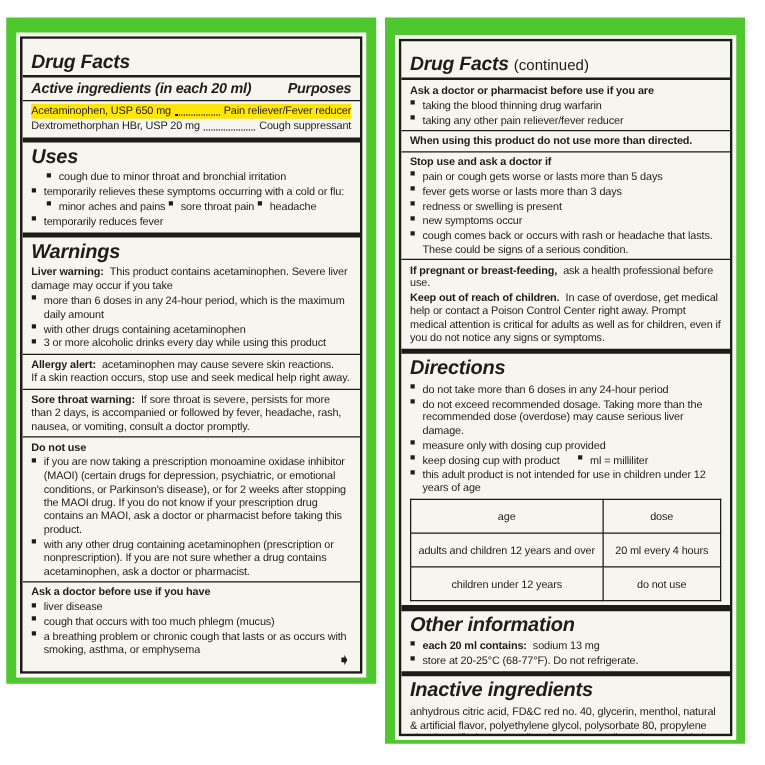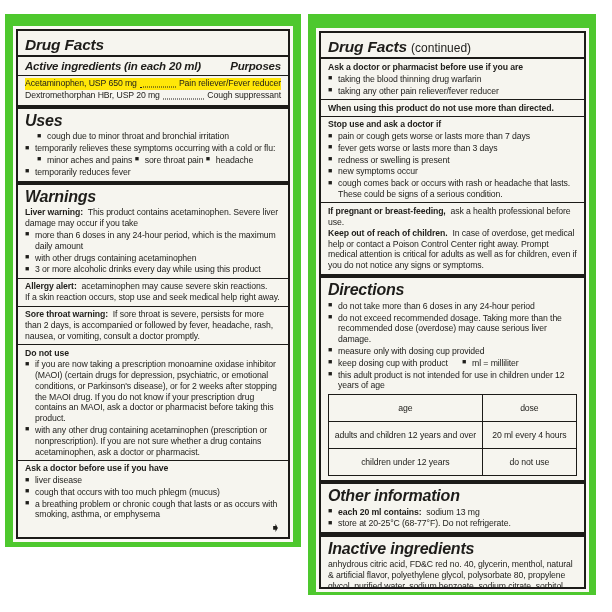--- a/index.html
+++ b/index.html
@@ -14,21 +14,21 @@
 
   .label {
     position:absolute; background:#f6f5ef;
     border:2.5px solid #1c1b18; outline:3px solid #fbfaf5;
   }
   #left-label  { top:15px; left:11px; right:11px; bottom:8px; }
   #right-label { top:17px; left:11px; right:10px; bottom:6px; }
 
   .content { position:absolute; inset:0; padding:4px 7px 3px; overflow:hidden; }
 
-  .df-title { margin:1px 0 2px; font-style:italic; font-weight:bold; font-size:15.5px; line-height:1.1; letter-spacing:-0.2px; }
+  .df-title { margin:6px 0 2px; font-style:italic; font-weight:bold; font-size:15.5px; line-height:1.1; letter-spacing:-0.2px; }
   .df-title .cont { font-style:normal; font-weight:normal; font-size:12px; letter-spacing:0; }
   .sec { margin:1.5px 0 1px; font-style:italic; font-weight:bold; font-size:16px; line-height:1.15; letter-spacing:-0.2px; }
 
   .rule-md { border-top:2.5px solid #1c1b18; margin:2px -7px 3px; }
   .rule-sm { border-top:1.5px solid #1c1b18; margin:2.5px -7px; }
   .bar     { height:4.5px; background:#1c1b18; margin:3px -7px; }
 
   .para, .line { font-size:8.7px; line-height:1.24; letter-spacing:-0.1px; margin:0.5px 0; }
   .b  { font-weight:bold; }
   .sp { margin-left:2.5px; }
@@ -149,21 +149,21 @@
       <div class="bullet">taking the blood thinning drug warfarin</div>
       <div class="bullet">taking any other pain reliever/fever reducer</div>
 
       <div class="rule-sm"></div>
 
       <div class="para b">When using this product do not use more than directed.</div>
 
       <div class="rule-sm"></div>
 
       <div class="para b">Stop use and ask a doctor if</div>
-      <div class="bullet">pain or cough gets worse or lasts more than 7 days</div>
+      <div class="bullet">pain or cough gets worse or lasts more than 5 days</div>
       <div class="bullet">fever gets worse or lasts more than 3 days</div>
       <div class="bullet">redness or swelling is present</div>
       <div class="bullet">new symptoms occur</div>
       <div class="bullet">cough comes back or occurs with rash or headache that lasts. These could be signs of a serious condition.</div>
 
       <div class="rule-sm"></div>
 
       <div class="para">
         <span class="b">If pregnant or breast-feeding,</span>
         <span class="sp">ask a health professional before use.</span>

